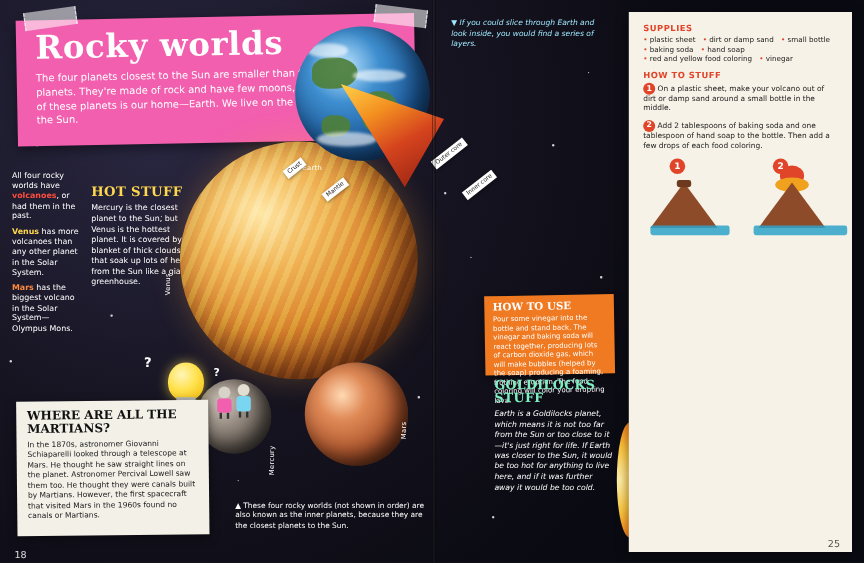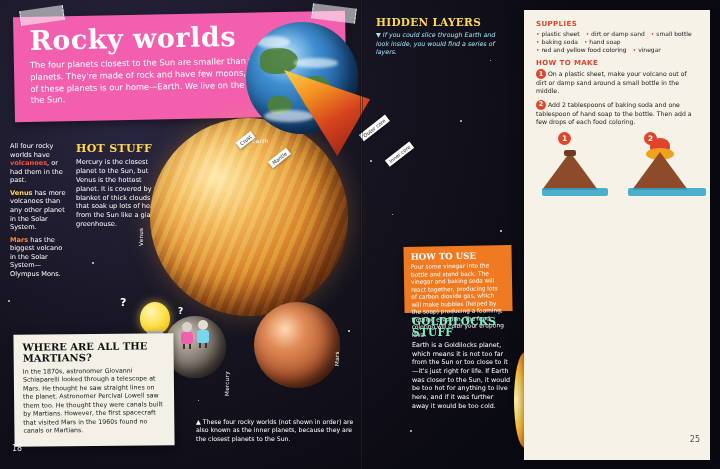--- a/index.html
+++ b/index.html
@@ -63,21 +63,21 @@
 
   
   #spewing { left: 10px; top: 142px; width: 58px; text-align: center; }
   #spewing h3 { font-size: 11px; color:#fff; line-height:1.1; }
   #spewing p { font-size: 6.6px; line-height:1.3; text-align:left; }
   .word-hot { color:#ff4d3d; font-weight:700; }
   .word-mars { color:#ff8a3d; font-weight:700; }
   .word-venus { color:#ffd84d; font-weight:700; }
 
   
-  #hotstuff { left: 76px; top: 142px; width: 86px; }
+  #hotstuff { left: 76px; top: 153px; width: 86px; }
   #hotstuff h3 { font-size: 11px; color:#ffd84d; }
   #hotstuff p { font-size: 6.6px; }
 
   
   .whitebox {
     position: absolute; background: #f3f0e8; color: #1a1a1a;
     box-shadow: 0 2px 8px rgba(0,0,0,.5);
   }
   #martians { left: 14px; top: 334px; width: 160px; height: 112px; padding: 7px 9px; transform: rotate(-.6deg); }
   #martians h3 { margin:0 0 4px 0; font-family:"DejaVu Serif",serif; font-size: 10px; color:#111; line-height:1.1; }
@@ -85,21 +85,21 @@
 
   
   #hidden { left: 376px; top: 16px; width: 122px; }
   #hidden h3 { font-size: 10.5px; color:#ffd84d; }
   #hidden p { font-size: 6.5px; }
   #hidden .tip { color:#9fe8ff; font-size:6.3px; font-style: italic; }
 
   
   #goldi { left: 412px; top: 316px; width: 100px; }
   #goldi h3 { font-size: 10.5px; color:#7ef0c0; line-height:1.05; }
-  #goldi p { font-size: 6.4px; }
+  #goldi p { font-size: 6.4px; font-style: italic; }
 
   
   #howtouse {
     position:absolute; left: 404px; top: 246px; width: 108px; height: 66px;
     background: #f07a22; color: #fff; padding: 5px 7px; transform: rotate(-1deg);
     box-shadow: 0 2px 6px rgba(0,0,0,.45);
   }
   #howtouse h3 { margin:0 0 2px 0; font-family:"DejaVu Serif",serif; font-size:8.6px; }
   #howtouse p { margin:0; font-size:5.8px; line-height:1.3; }
 
@@ -129,21 +129,21 @@
     background:#e0452a; color:#fff; font-size:7.5px; font-weight:700;
   }
   .volc-row { position:relative; height: 72px; margin-top: 6px; }
   .volc-row .badge { position:absolute; top:0; }
 
   
   #rockcap { left: 196px; top: 418px; width: 158px; }
   #rockcap p { font-size: 6.2px; color:#fff; line-height:1.35; }
 
   
-  .pageno { position:absolute; bottom:16px; font-size:8px; color:#fff; opacity:.85; }
+  .pageno { position:absolute; bottom:2px; font-size:8px; color:#fff; opacity:.85; }
   .pageno.left { left: 12px; }
   .pageno.right { right: 10px; color:#333; }
 
   
   .planet { position:absolute; border-radius:50%; }
   .plabel {
     position:absolute; color:#fff; font-size:5.6px;
     letter-spacing:.3px;
   }
 
@@ -328,21 +328,20 @@
     <p>In the 1870s, astronomer Giovanni Schiaparelli looked through a telescope at Mars. He thought he saw straight lines on the planet. Astronomer Percival Lowell saw them too. He thought they were canals built by Martians. However, the first spacecraft that visited Mars in the 1960s found no canals or Martians.</p>
   </div>
 
   <div class="blk" id="rockcap">
     <p>▲ These four rocky worlds (not shown in order) are also known as the inner planets, because they are the closest planets to the Sun.</p>
   </div>
 
   <div class="pageno left">18</div>
 
   <div class="blk" id="hidden">
-    <h3>HIDDEN LAYERS</h3>
     <p class="tip">▼ If you could slice through Earth and look inside, you would find a series of layers.</p>
   </div>
 
   <div id="howtouse">
     <h3>HOW TO USE</h3>
     <p>Pour some vinegar into the bottle and stand back. The vinegar and baking soda will react together, producing lots of carbon dioxide gas, which will make bubbles (helped by the soap) producing a foaming, frothing eruption. The food coloring will color your erupting lava.</p>
   </div>
 
   <div class="blk" id="goldi">
     <h3>GOLDILOCKS STUFF</h3>
@@ -373,21 +372,21 @@
     <div class="supplies">
       <span>plastic sheet</span>
       <span>dirt or damp sand</span>
       <span>small bottle</span>
       <span>baking soda</span>
       <span>hand soap</span>
       <span>red and yellow food coloring</span>
       <span>vinegar</span>
     </div>
 
-    <h4>HOW TO MAKE</h4>
+    <h4>HOW TO STUFF</h4>
     <ul class="steps">
       <li><span class="badge" style="width:10px;height:10px;font-size:6.5px;">1</span>
         <span>On a plastic sheet, make your volcano out of dirt or damp sand around a small bottle in the middle.</span></li>
       <li><span class="badge" style="width:10px;height:10px;font-size:6.5px;">2</span>
         <span>Add 2 tablespoons of baking soda and one tablespoon of hand soap to the bottle. Then add a few drops of each food coloring.</span></li>
     </ul>
 
     <div class="volc-row" style="height:78px;">
       <span class="badge" style="left:22px;top:0;">1</span>
       <span class="badge" style="left:108px;top:0;">2</span>

